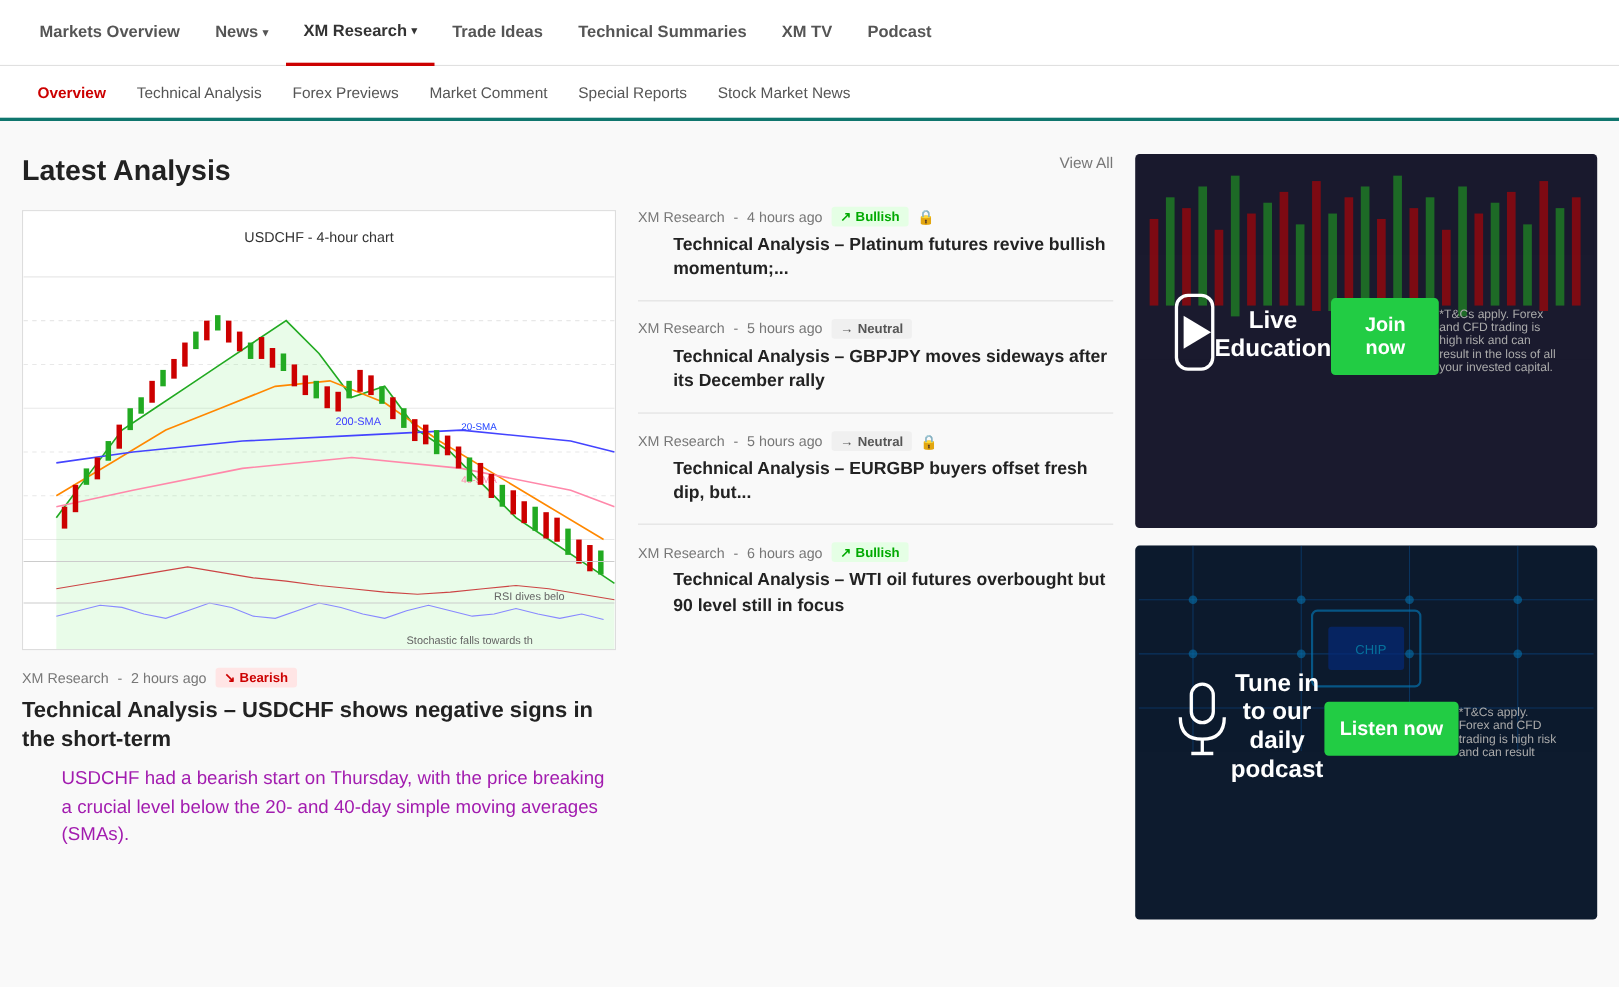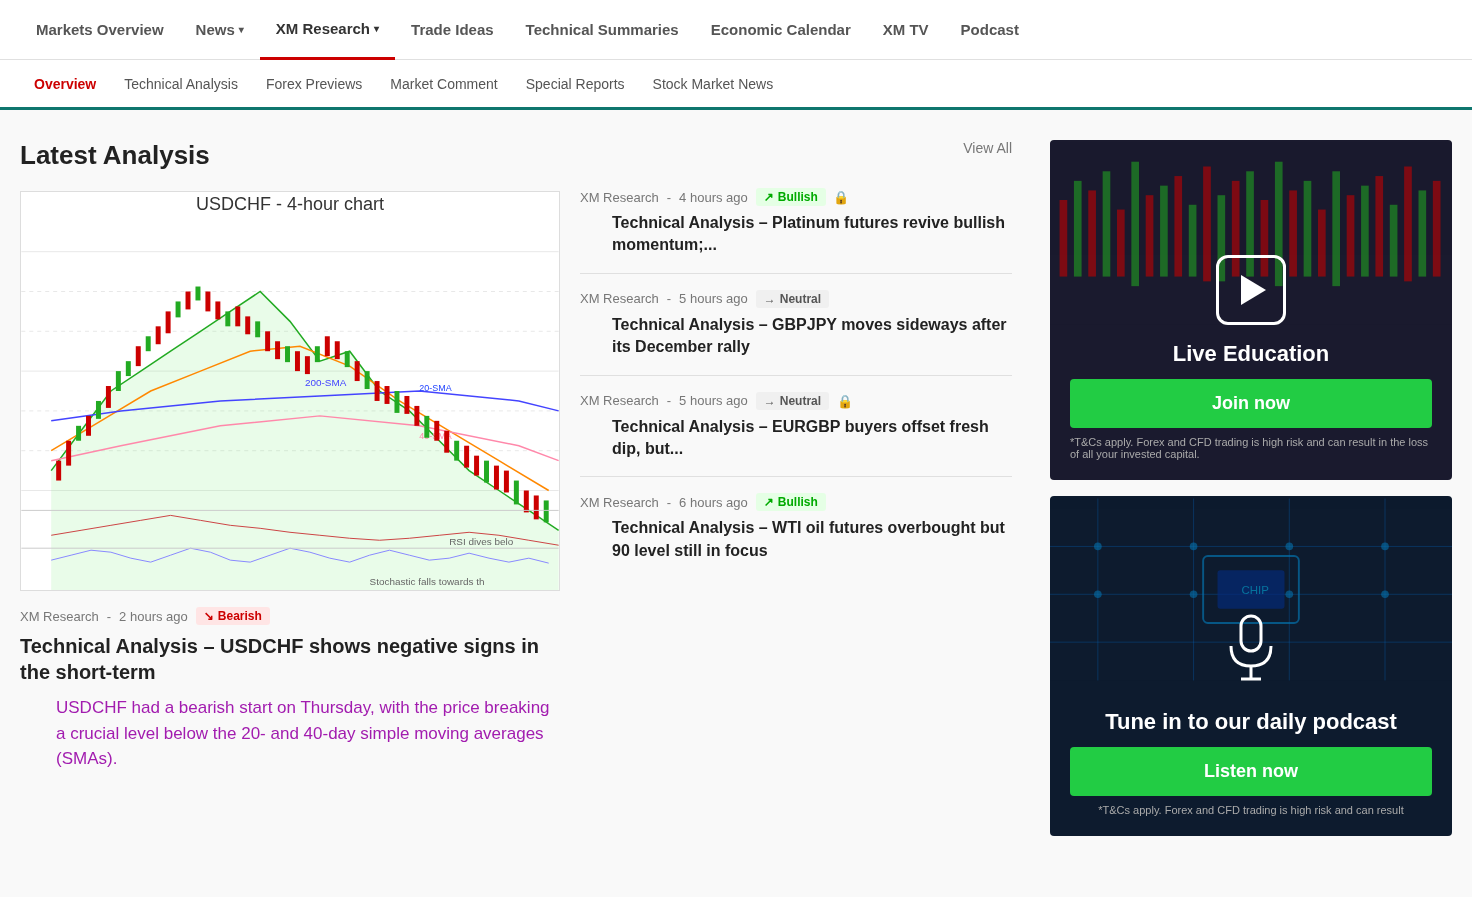--- a/index.html
+++ b/index.html
@@ -79,24 +79,24 @@
       background: #fff;
       border: 1px solid #ddd;
       width: 100%;
       height: 400px;
       overflow: hidden;
       position: relative;
       margin-bottom: 16px;
     }
     .chart-title {
       position: absolute;
-      top: 0;
+      top: 14px;
       left: 50%;
       transform: translateX(-50%);
-      font-size: 18px;
+      font-size: 13px;
       color: #333;
       font-weight: normal;
       background: rgba(255,255,255,0.7);
       padding: 2px 8px;
       white-space: nowrap;
     }
     .chart-svg {
       width: 100%;
       height: 100%;
     }
@@ -184,25 +184,24 @@
       flex-direction: column;
       gap: 16px;
     }
 
     .promo-card {
       border-radius: 4px;
       overflow: hidden;
       position: relative;
       height: 340px;
       display: flex;
-      flex-direction: column;
+      flex-direction: row;
       align-items: center;
       justify-content: flex-end;
-      padding: 20px;
-      margin-left: 18px;
+      padding: 36px;
     }
     .promo-card-dark {
       background: #1a1a2e;
     }
     .promo-card-tech {
       background: #0d1b2e;
     }
 
     .play-button {
       width: 70px;
@@ -275,21 +274,20 @@
   <a class="top-nav-item">
     <span>News</span>
     <span class="dropdown-arrow">▾</span>
   </a>
   <a class="top-nav-item active">
     <span>XM Research</span>
     <span class="dropdown-arrow">▾</span>
   </a>
   <a class="top-nav-item">Trade Ideas</a>
   <a class="top-nav-item">Technical Summaries</a>
-  <a class="top-nav-item">Economic Calendar</a>
   <a class="top-nav-item">XM TV</a>
   <a class="top-nav-item">Podcast</a>
 </nav>
 
 <nav class="sub-nav">
   <a class="sub-nav-item active">Overview</a>
   <a class="sub-nav-item">Technical Analysis</a>
   <a class="sub-nav-item">Forex Previews</a>
   <a class="sub-nav-item">Market Comment</a>
   <a class="sub-nav-item">Special Reports</a>

